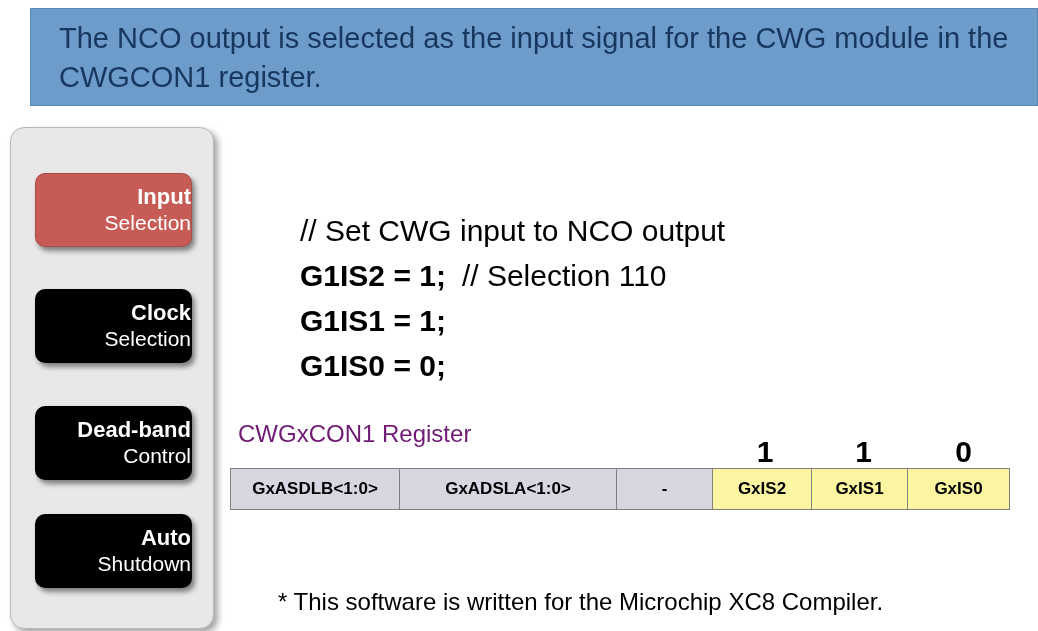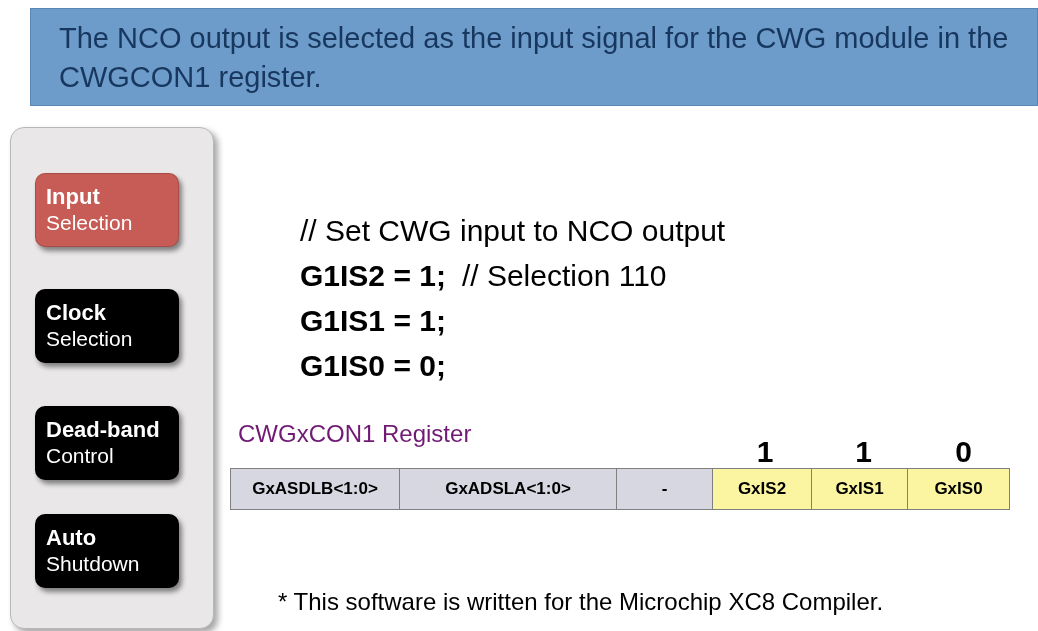--- a/index.html
+++ b/index.html
@@ -30,28 +30,28 @@
     left: 10px; top: 127px;
     width: 204px; height: 502px;
     background: #E9E7E7;
     border: 1px solid #b9b7b7;
     border-radius: 14px;
     box-shadow: 4px 4px 6px rgba(0,0,0,0.35);
   }
   .side-btn {
     position: absolute;
     left: 24px;
-    width: 144px;
+    width: 157px;
     min-height: 74px;
     border-radius: 10px;
     border: 1px solid rgba(0,0,0,0.15);
     box-shadow: 3px 4px 5px rgba(0,0,0,0.45);
     color: #ffffff;
-    text-align: left;
-    padding: 10px 10px;
+    text-align: right;
+    padding: 10px 0;
     cursor: pointer;
   }
   .side-btn .btn-title { display: block; font-size: 22px; font-weight: bold; line-height: 1.2; }
   .side-btn .btn-sub   { display: block; font-size: 21px; font-weight: normal; line-height: 1.2; }
   .btn-active { background: #C75B55; }
   .btn-normal { background: #000000; }
   .btn-1 { top: 45px; }
   .btn-2 { top: 161px; }
   .btn-3 { top: 278px; }
   .btn-4 { top: 386px; }

